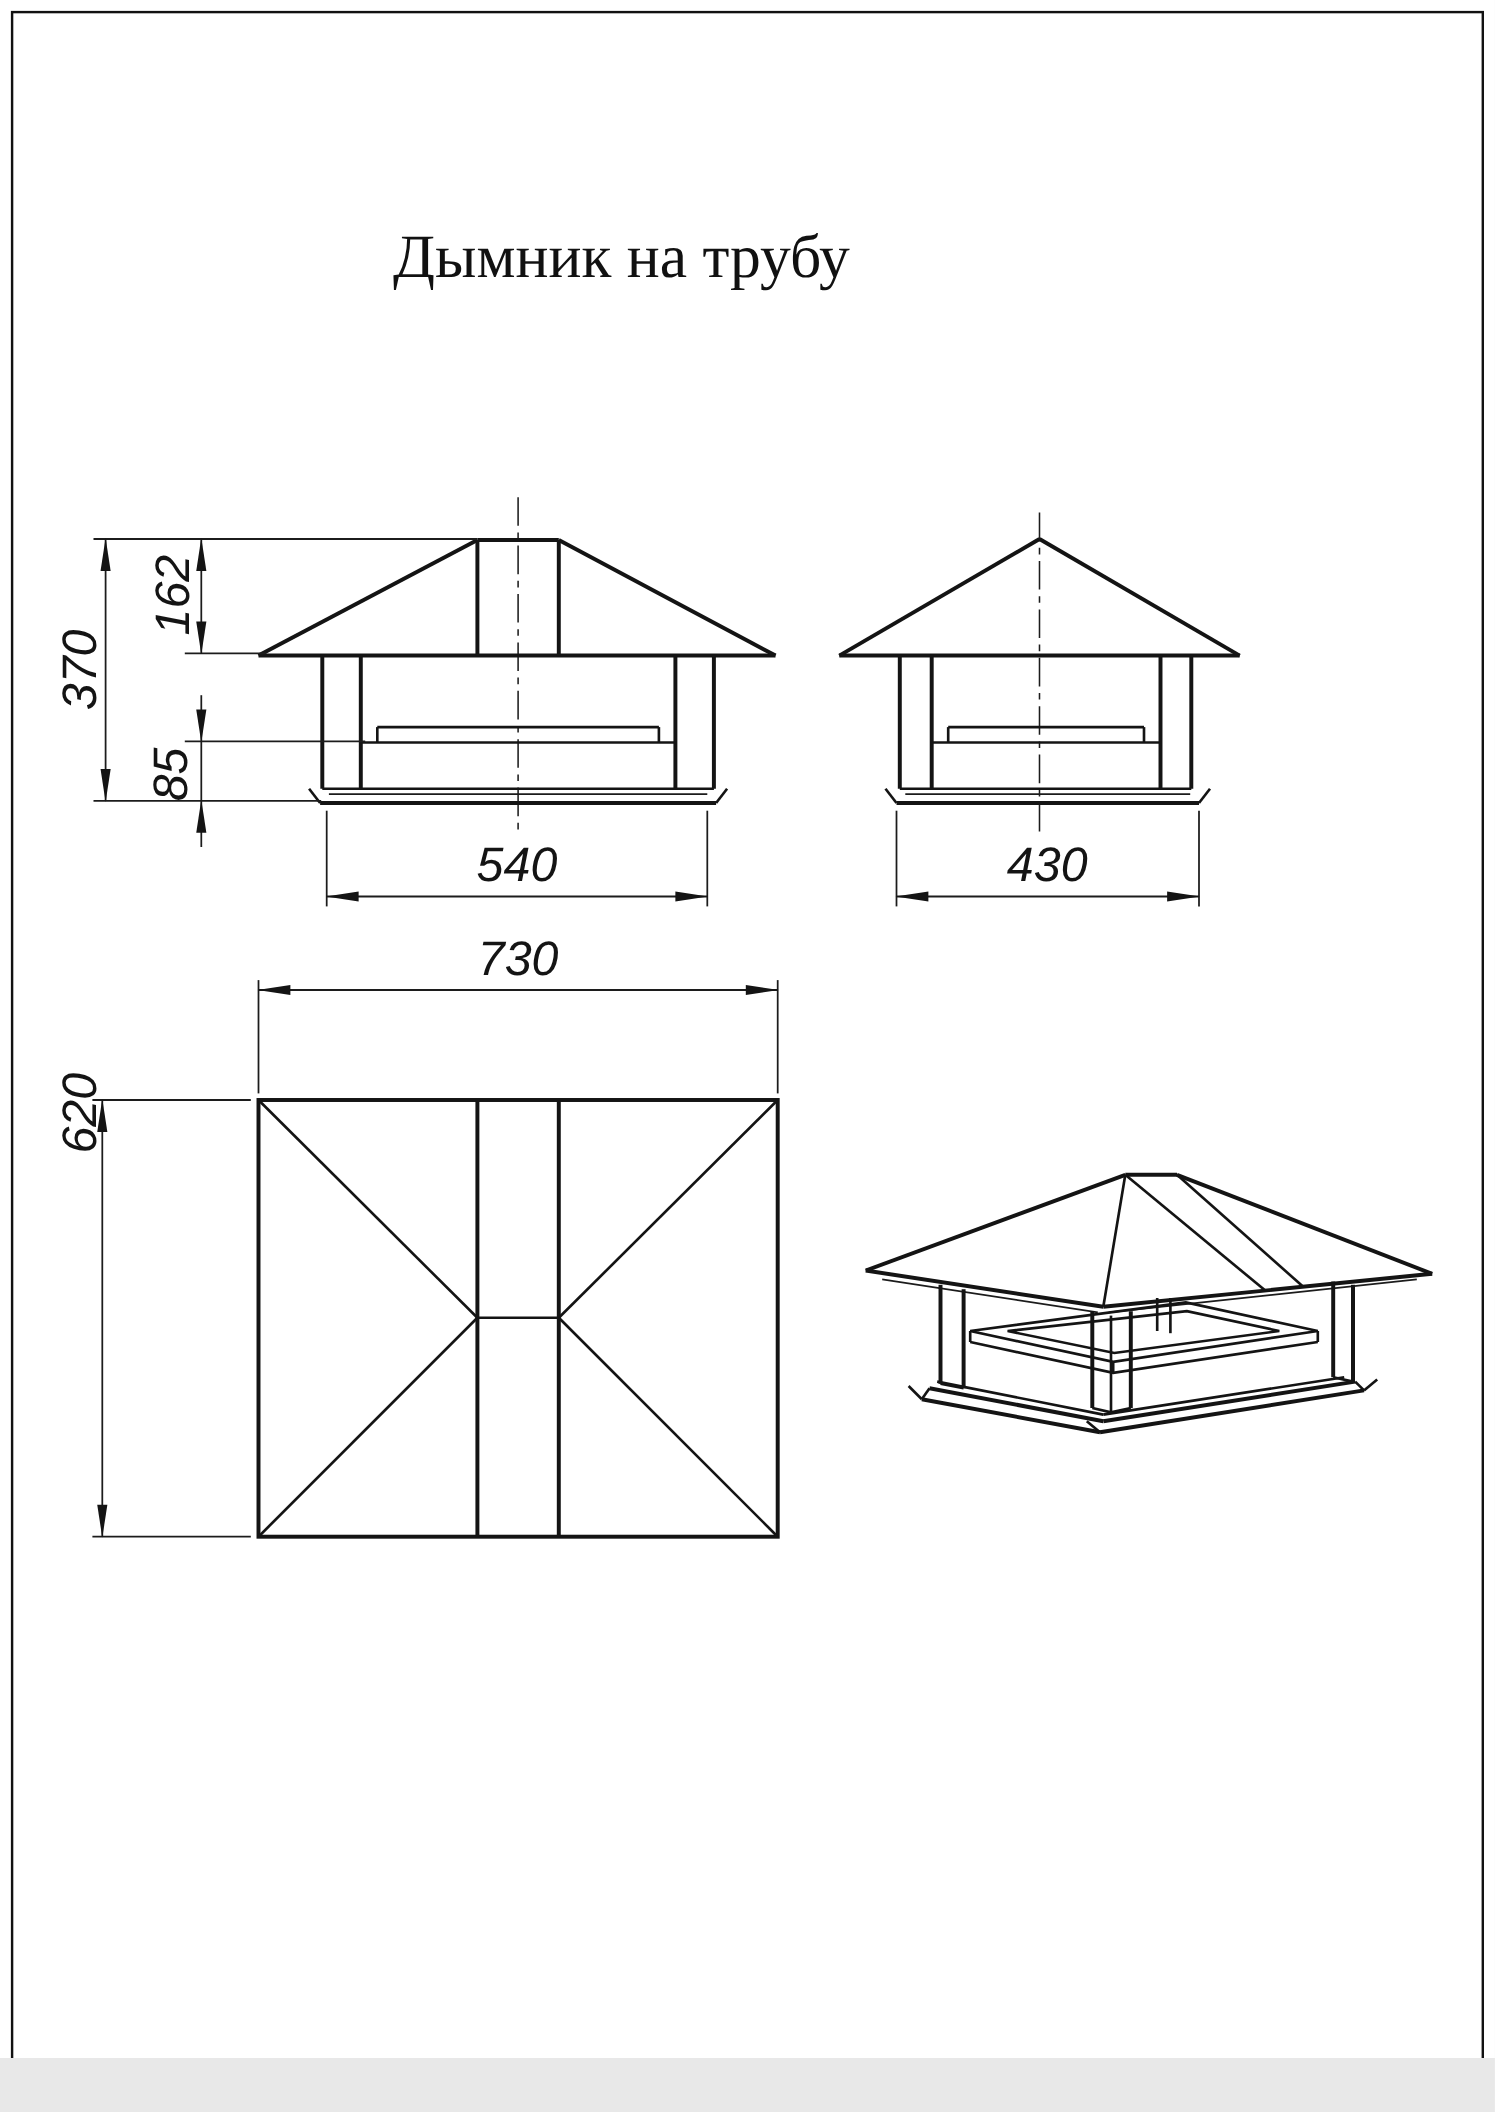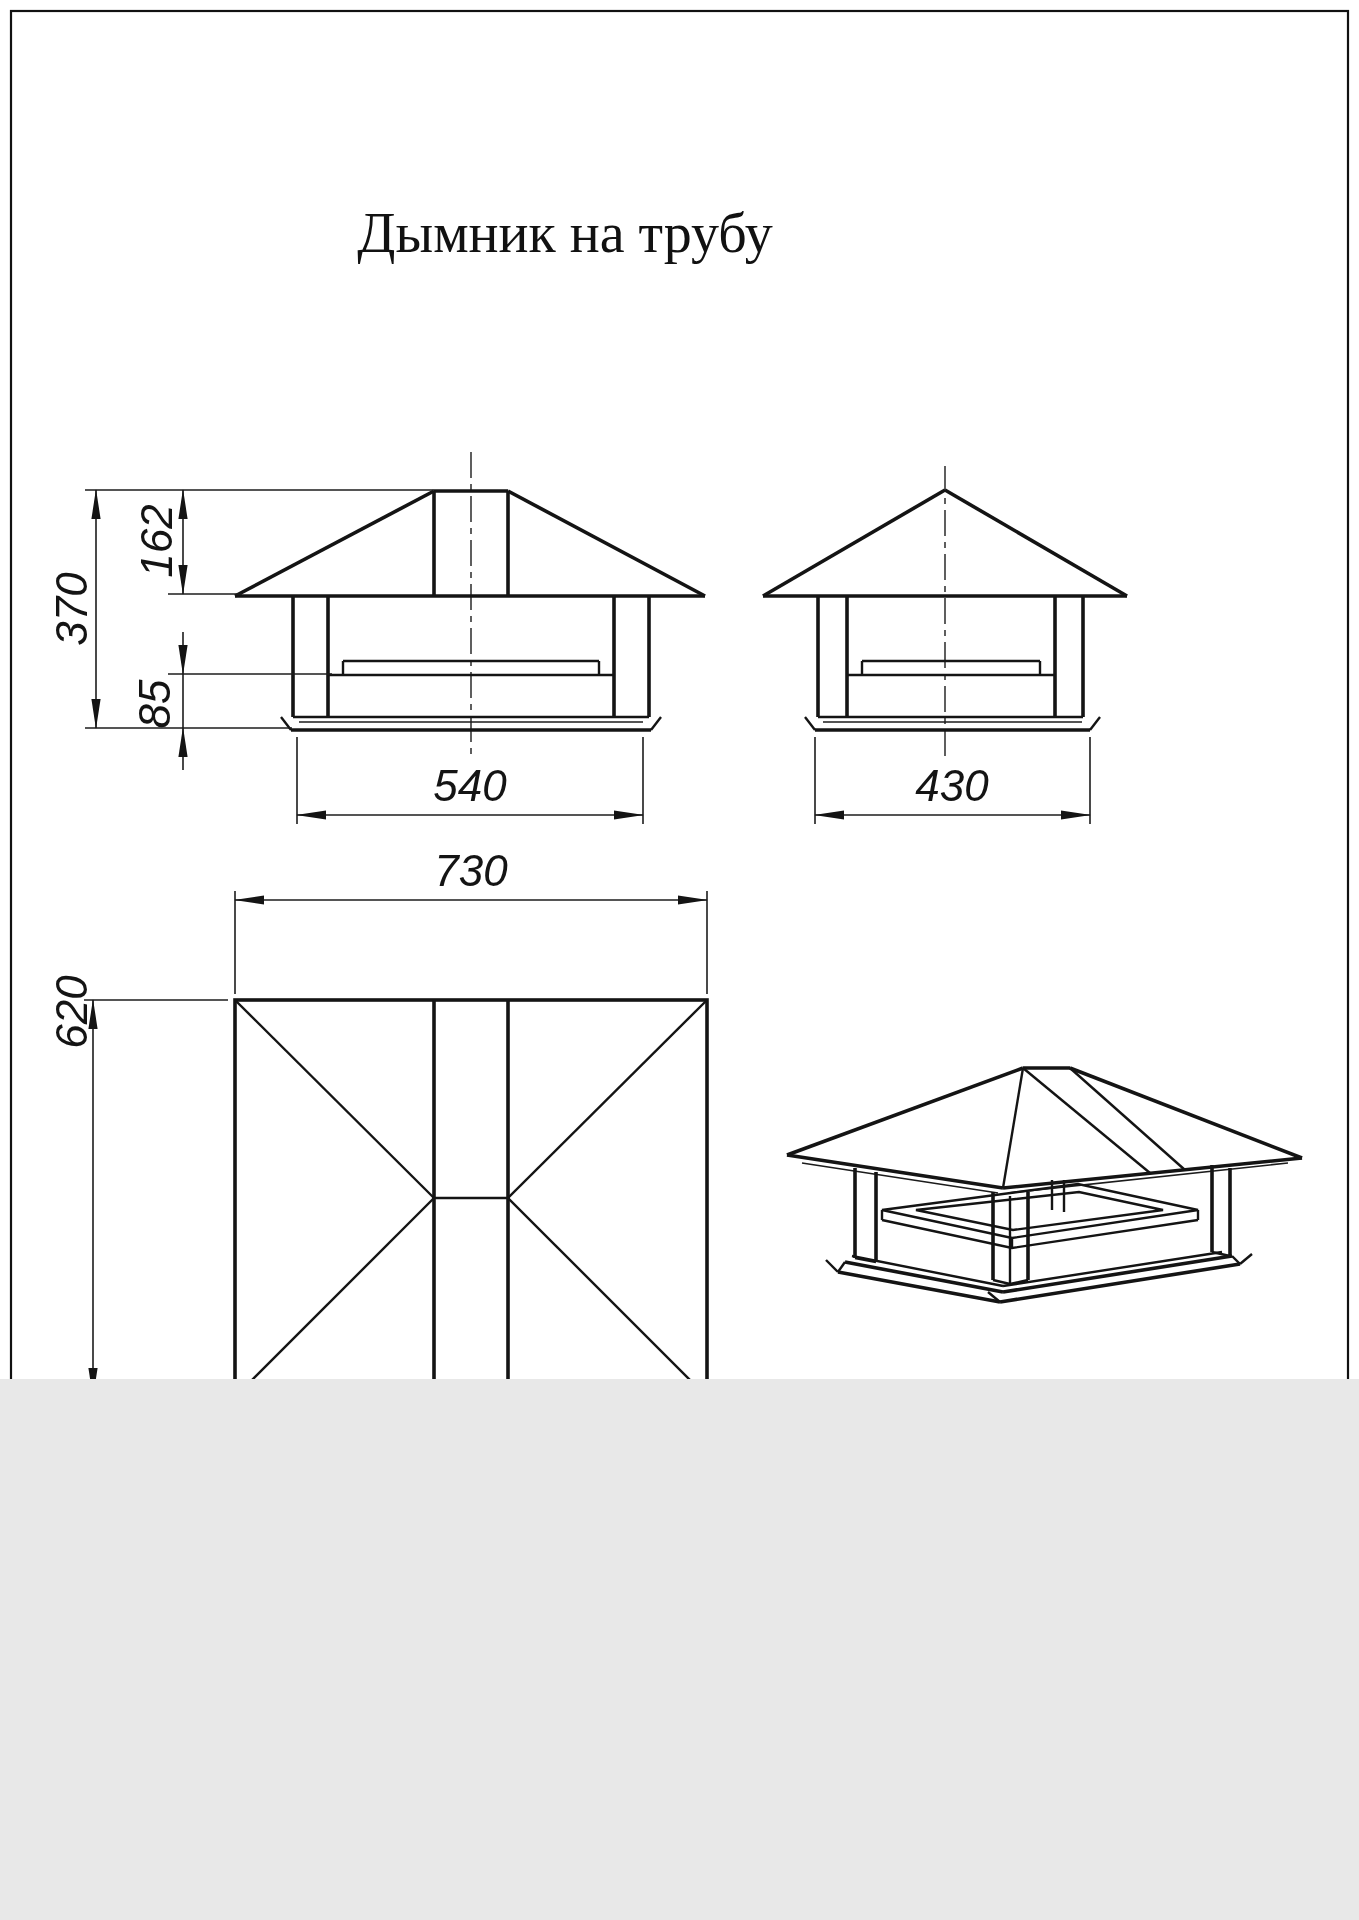--- a/index.html
+++ b/index.html
@@ -1,18 +1,18 @@
 <!DOCTYPE html>
 <html><head>
 <meta charset="utf-8">
 <style>
   html,body{margin:0;padding:0;background:#e8e8e8;}
   .sheet{
     position:relative;
-    width:1359px;height:1379px;
+    width:1359px;height:1871px;
     background:#ffffff;
     margin:0 auto;
     font-family:"Liberation Sans",sans-serif;
   }
   svg{position:absolute;inset:0;display:block;}
   
   .thick{stroke:#141414;stroke-width:3.6;fill:none;stroke-linecap:butt;}
   .med{stroke:#141414;stroke-width:2.4;fill:none;stroke-linecap:butt;}
   .thin{stroke:#1c1c1c;stroke-width:1.6;fill:none;stroke-linecap:butt;}
   .cl{stroke:#1c1c1c;stroke-width:1.4;fill:none;stroke-dasharray:26 6 6 6;}

